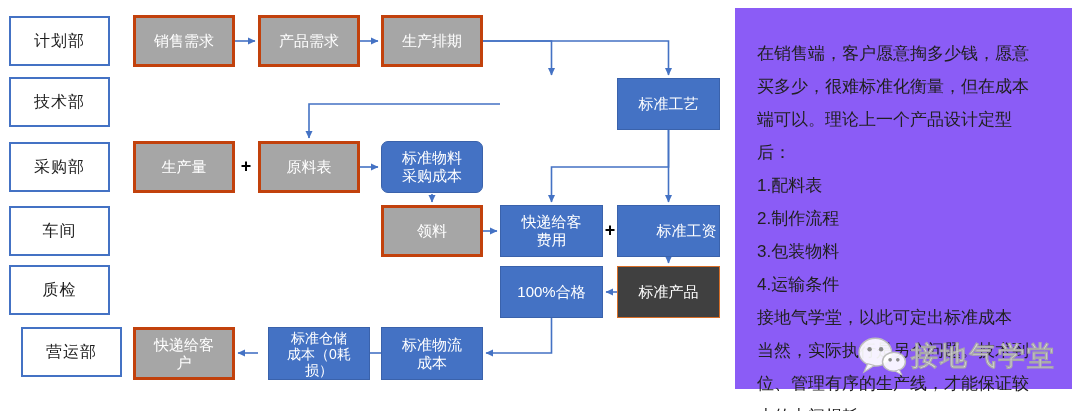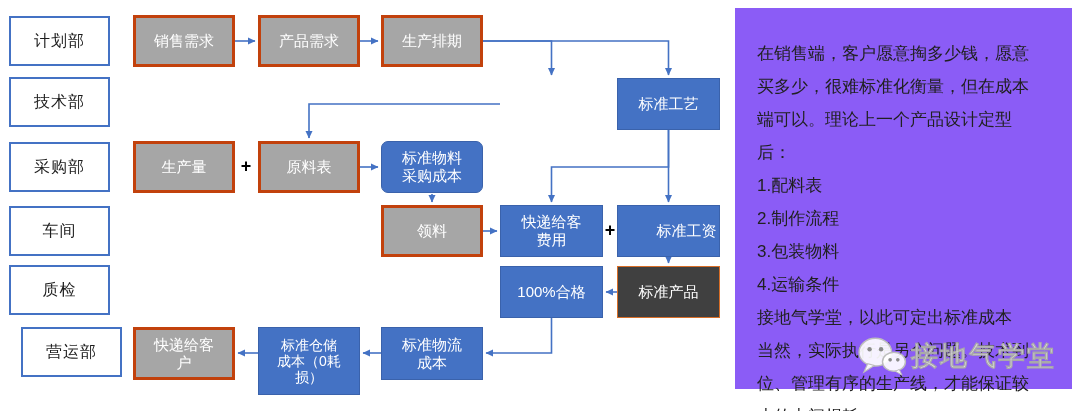--- a/index.html
+++ b/index.html
@@ -77,21 +77,21 @@
     <div class="node gray" style="left:381px;top:205px;width:102px;height:52px;">领料</div>
     <div class="node blue" style="left:500px;top:205px;width:103px;height:52px;">快递给客
 费用</div>
     <div class="node blue" style="left:617px;top:205px;width:103px;height:52px;padding-left:36px;">标准工资</div>
 
     <div class="node blue" style="left:500px;top:266px;width:103px;height:52px;">100%合格</div>
     <div class="node orange" style="left:617px;top:266px;width:103px;height:52px;">标准产品</div>
 
     <div class="node gray" style="left:133px;top:327px;width:102px;height:53px;">快递给客
 户</div>
-    <div class="node blue small" style="left:258px;top:327px;width:102px;height:68px;">标准仓储
+    <div class="node blue small" style="left:268px;top:327px;width:102px;height:53px;">标准仓储
 成本（0耗
 损）</div>
     <div class="node blue" style="left:381px;top:327px;width:102px;height:53px;">标准物流
 成本</div>
 
     <div class="op" style="left:236px;top:156px;">+</div>
     <div class="op" style="left:600px;top:220px;">+</div>
   </div>
 
   <div class="panel">

